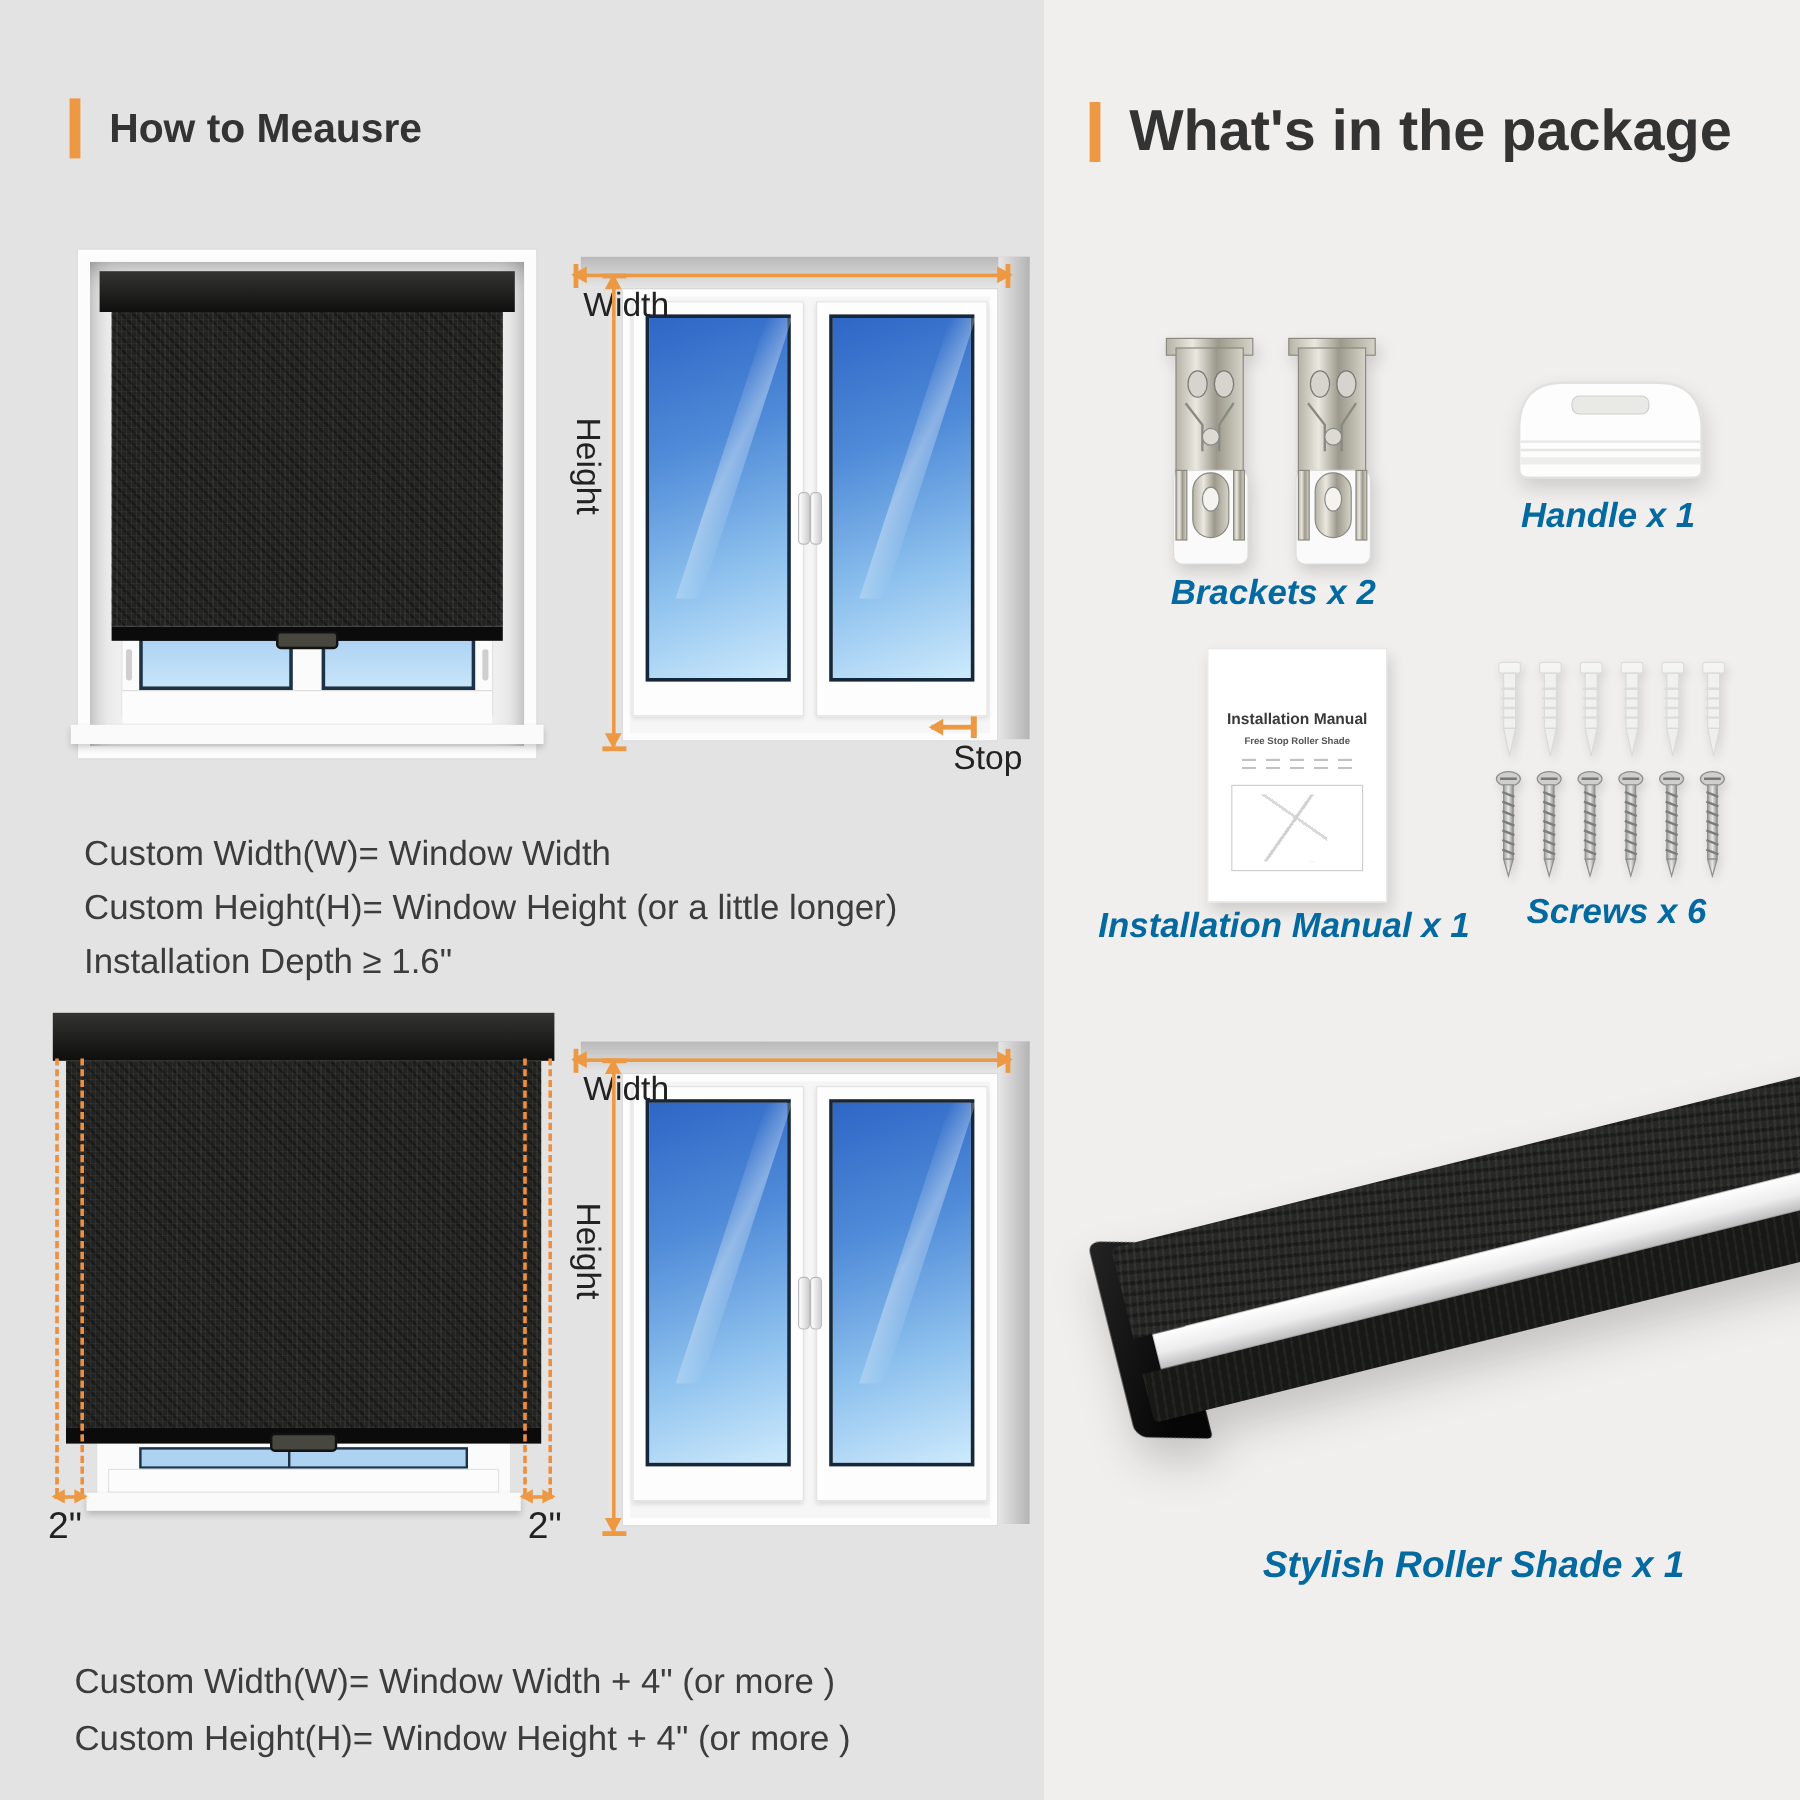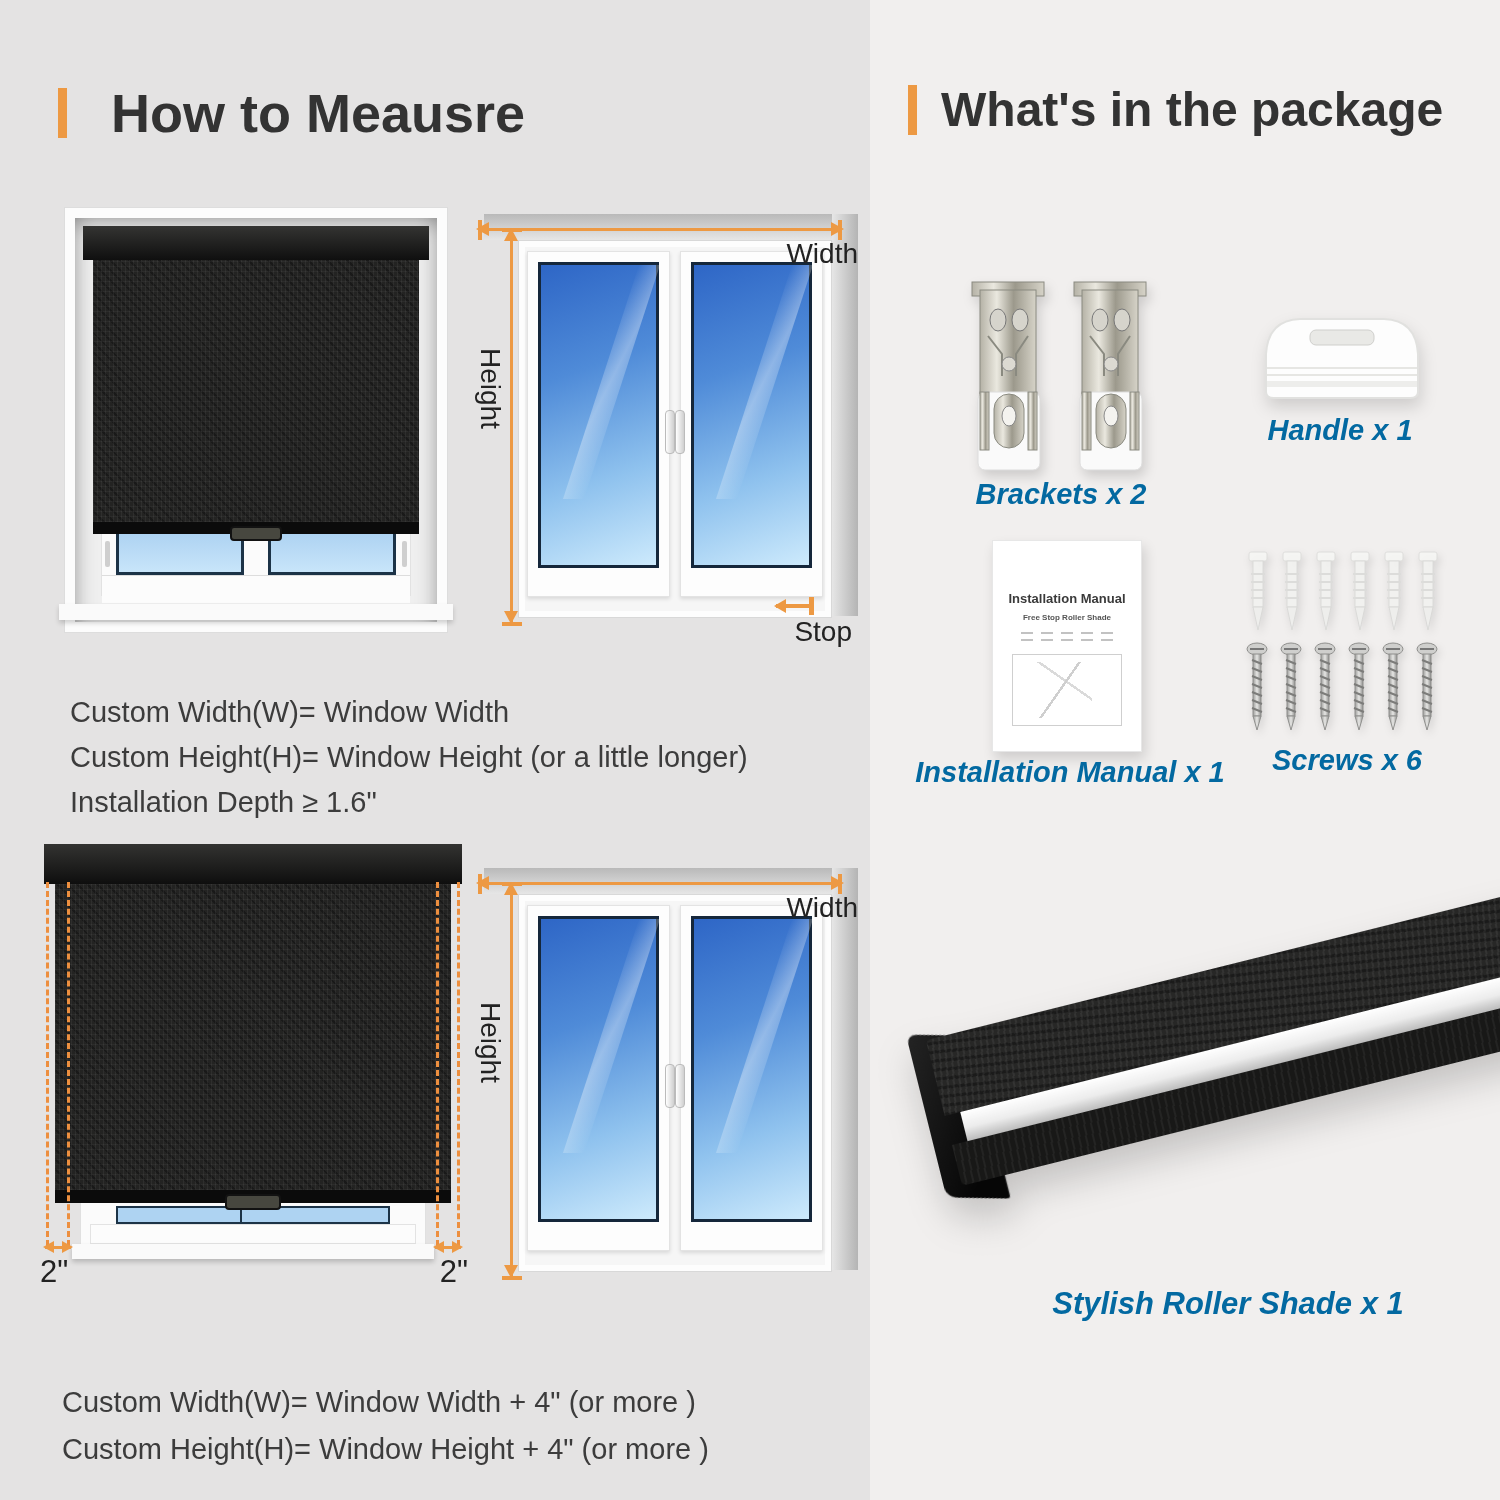--- a/index.html
+++ b/index.html
@@ -58,21 +58,21 @@
   .arr-w{left:8px;right:16px;top:30px;height:3px;}
   .arr-w::before{content:"";position:absolute;left:-2px;top:-6px;border-top:7px solid transparent;border-bottom:7px solid transparent;border-right:13px solid var(--accent);}
   .arr-w::after{content:"";position:absolute;right:-2px;top:-6px;border-top:7px solid transparent;border-bottom:7px solid transparent;border-left:13px solid var(--accent);}
   .hk{position:absolute;width:4px;height:20px;background:var(--accent);top:22px;}
   .hk-l{left:8px;} .hk-r{right:16px;}
   .arr-h{left:40px;top:32px;height:392px;width:3px;}
   .arr-h::before{content:"";position:absolute;top:-2px;left:-6px;border-left:7px solid transparent;border-right:7px solid transparent;border-bottom:13px solid var(--accent);}
   .arr-h::after{content:"";position:absolute;bottom:-2px;left:-6px;border-left:7px solid transparent;border-right:7px solid transparent;border-top:13px solid var(--accent);}
   .hkv{position:absolute;height:4px;width:20px;background:var(--accent);left:32px;}
   .hkv-t{top:30px;} .hkv-b{bottom:16px;}
-  .lbl-width{top:40px;left:0;width:100%;text-align:right;}
+  .lbl-width{top:40px;left:16px;width:100%;text-align:left;}
   .lbl-height{left:4px;top:150px;writing-mode:vertical-rl;}
   .depth-glyph{position:absolute;right:48px;bottom:34px;width:34px;height:4px;background:var(--accent);}
   .depth-glyph::before{content:"";position:absolute;right:-4px;top:-7px;width:5px;height:18px;background:var(--accent);}
   .depth-glyph::after{content:"";position:absolute;left:-2px;top:-5px;border-top:7px solid transparent;border-bottom:7px solid transparent;border-right:12px solid var(--accent);}
   .lbl-depth{right:6px;bottom:-6px;}
 
   .h-mount{position:absolute;text-align:center;font-weight:bold;color:var(--heading-text);}
   .h-inside{left:65px;top:638px;width:382px;font-size:40px;}
   .h-outside{left:38px;top:1294px;width:430px;font-size:42px;}
   .spec{position:absolute;color:var(--body-text);font-size:29px;line-height:45px;}
@@ -95,21 +95,21 @@
   .gap-arrow{position:absolute;top:408px;width:26px;height:3px;background:var(--accent);}
   .ga-l{left:7px;} .ga-r{right:7px;}
   .gap-arrow::before{content:"";position:absolute;left:-2px;top:-5px;border-top:6px solid transparent;border-bottom:6px solid transparent;border-right:11px solid var(--accent);}
   .gap-arrow::after{content:"";position:absolute;right:-2px;top:-5px;border-top:6px solid transparent;border-bottom:6px solid transparent;border-left:11px solid var(--accent);}
   .lbl-gap{top:416px;font-size:31px;}
   .lbl-gap-l{left:2px;} .lbl-gap-r{right:0px;}
 
   
   .brackets-svg{position:absolute;left:96px;top:276px;filter:drop-shadow(3px 6px 6px rgba(0,0,0,.15));}
   .handle-svg{position:absolute;left:382px;top:308px;filter:drop-shadow(2px 8px 8px rgba(0,0,0,.14));}
-  .manual{position:absolute;left:122px;top:540px;width:150px;height:212px;background:#fff;border:1px solid #e7e7e7;
+  .manual{position:absolute;left:136px;top:540px;width:150px;height:212px;background:#fff;border:1px solid #e7e7e7;
     box-shadow:3px 7px 12px rgba(0,0,0,.14);}
   .manual-title{margin-top:50px;text-align:center;font-size:13px;font-weight:bold;color:#3a3a3a;}
   .manual-sub{margin-top:7px;text-align:center;font-size:8px;font-weight:bold;color:#555;}
   .manual-squiggle{width:62%;height:14px;margin:10px auto 0;
     background:repeating-linear-gradient(90deg,#c2c2c2 0 12px,transparent 12px 20px);
     -webkit-mask:linear-gradient(#000 2px,transparent 2px,transparent 7px,#000 7px,#000 9px,transparent 9px);
     mask:linear-gradient(#000 2px,transparent 2px,transparent 7px,#000 7px,#000 9px,transparent 9px);}
   .manual-diagram{width:74%;height:72px;margin:8px auto 0;border:1px solid #cfcfcf;position:relative;overflow:hidden;}
   .manual-diagram::before{content:"";position:absolute;left:18%;top:10%;width:55%;height:80%;
     background:linear-gradient(125deg,transparent 46%,#cfcfcf 46%,#cfcfcf 49%,transparent 49%),
@@ -130,21 +130,21 @@
   .bar-cap{position:absolute;left:-18px;top:-2px;width:62px;height:168px;transform:skewY(15deg);
     background:linear-gradient(115deg,#242424 0%,#060606 75%);border-radius:10px 0 4px 10px;}
 </style>
 </head>
 <body>
 
 <div class="page">
 
   <div class="panel panel-left">
 
-    <div class="sec-title" style="left:58px;top:82px;font-size:54px;gap:20px;">
+    <div class="sec-title" style="left:58px;top:82px;font-size:34px;">
       <div class="accent-bar" style="height:50px;"></div>
       <span>How to Meausre</span>
     </div>
 
     <div class="scene1">
       <div class="s1-win">
         <div class="s1-pane s1-pane-l"></div>
         <div class="s1-pane s1-pane-r"></div>
         <div class="s1-sidegrip g-l"></div>
         <div class="s1-sidegrip g-r"></div>

